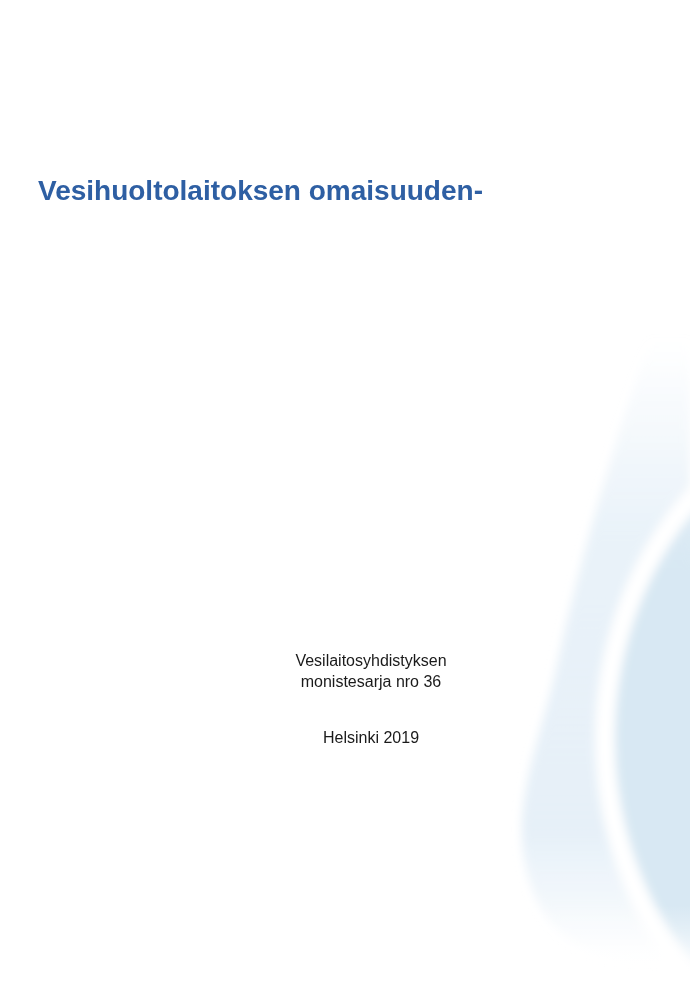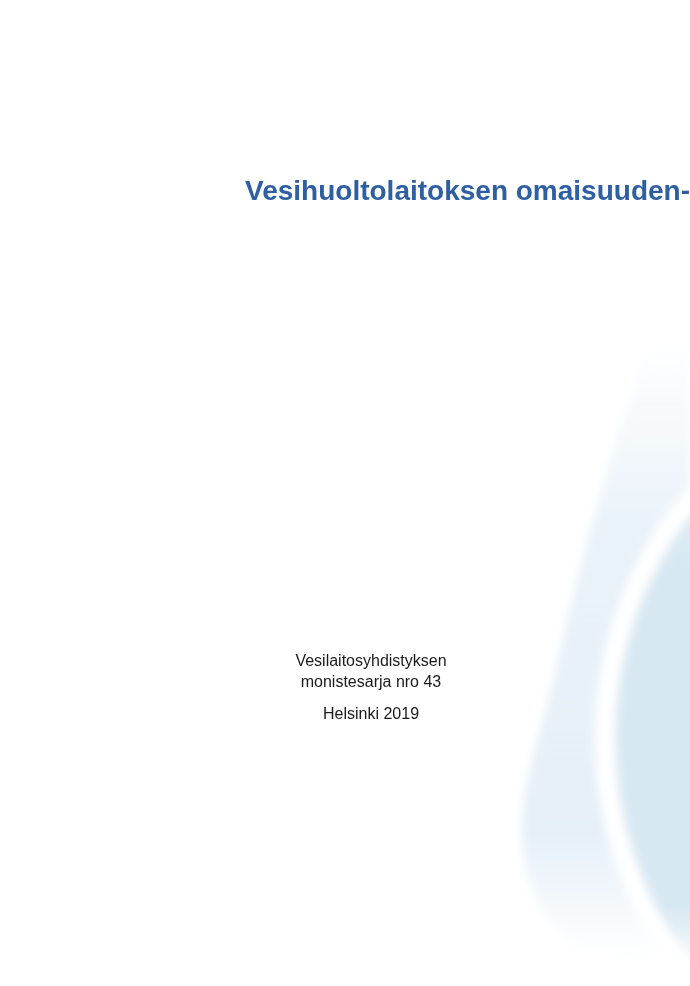--- a/index.html
+++ b/index.html
@@ -23,42 +23,42 @@
     height: 986px;
     pointer-events: none;
   }
   .title {
     position: absolute;
     top: 171px;
     left: 0;
     right: 0;
     padding-left: 38px;
     margin: 0;
-    text-align: right;
+    text-align: left;
     font-size: 28px;
     font-weight: bold;
     line-height: 39px;
     color: var(--title-blue, #2e5fa3);
   }
   .publisher {
     position: absolute;
     top: 650px;
     left: 0;
     right: 0;
     padding-left: 52px;
     text-align: center;
     font-size: 16px;
     line-height: 21px;
     color: var(--body-text, #1a1a1a);
   }
   .publisher p {
     margin: 0;
   }
   .publisher .imprint {
-    margin-top: 11px;
+    margin-top: 35px;
   }
 </style>
 </head>
 <body>
 
 <div class="page">
 
   <svg class="deco" width="690" height="986" viewBox="0 0 690 986" aria-hidden="true">
     <defs>
       <filter id="soft" x="-40%" y="-40%" width="180%" height="180%">
@@ -92,17 +92,17 @@
     </g>
     <rect x="300" y="905" width="390" height="81" fill="url(#gFade)"></rect>
   </svg>
 
   <h1 class="title">
     <span>Vesihuoltolaitoksen omaisuuden-</span><br>
   </h1>
 
   <div class="publisher">
     <p>Vesilaitosyhdistyksen</p>
-    <p>monistesarja nro 43</p>
+    <p>monistesarja nro 36</p>
     <p class="imprint">Helsinki 2019</p>
   </div>
 
 </div>
 
 </body></html>

